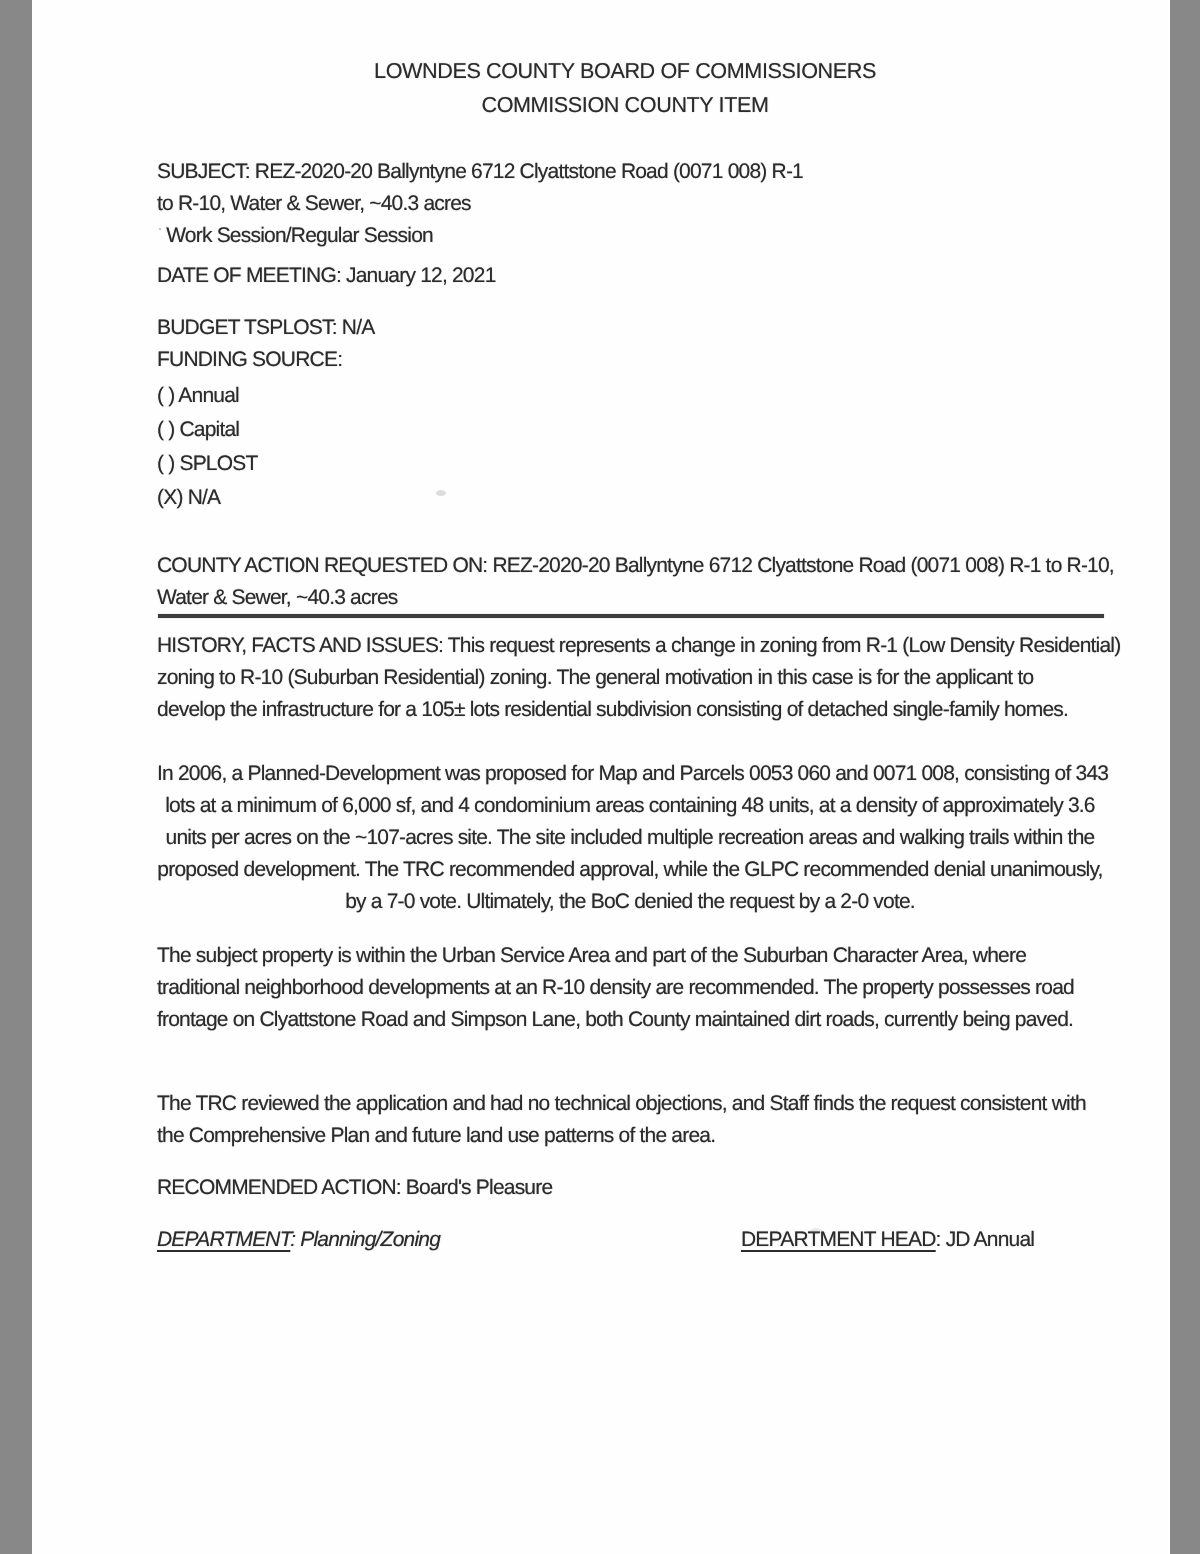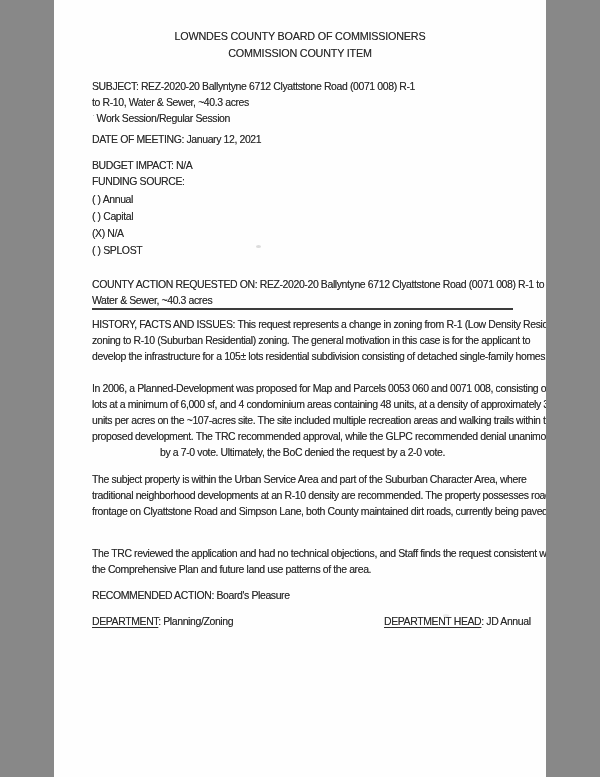--- a/index.html
+++ b/index.html
@@ -1,27 +1,28 @@
 <!DOCTYPE html>
 <html><head>
 <meta charset="utf-8">
 <style>
   html, body { margin: 0; padding: 0; background: #888; }
   .page {
     position: relative;
-    width: 492px;
+    width: 544px;
     height: 777px;
     margin: 0 auto;
     background: #fefefe;
     font-family: "Liberation Sans", sans-serif;
     font-size: 10.5px;
     letter-spacing: -0.4px;
     color: #2b2b2b;
     text-shadow: 0 0 0.5px rgba(45,45,45,0.55);
     overflow: hidden;
+    padding-left: 25px;
   }
   .doc-title {
     padding-top: 28px;
     text-align: center;
     font-size: 10.8px;
     letter-spacing: -0.2px;
     line-height: 17px;
   }
   .body-col { margin: 0 33px 0 38px; }
   .line, .para, .block { line-height: 16px; white-space: nowrap; }
@@ -53,21 +54,21 @@
   }
   .para-1 { margin-top: 6px; }
   .para-2 { margin-top: 16px; text-align: center; }
   .para-3 { margin-top: 11px; }
   .para-4 { margin-top: 26px; }
   .options-row { margin-top: 12px; display: flex; }
   .options-label { flex: 0 0 50px; line-height: 16px; white-space: nowrap; }
   .options-items .line { line-height: 16.4px; }
   .recommended-line { margin-top: 10px; }
   .dept-row { margin-top: 12px; display: flex; }
-  .dept-left { flex: 0 0 292px; white-space: nowrap; }
+  .dept-left { flex: 0 0 292px; white-space: nowrap; font-style: italic; }
   .dept-right { white-space: nowrap; }
   .u { text-decoration: underline; text-underline-offset: 2px; text-decoration-thickness: 1px; }
   .speck {
     position: absolute;
     background: rgba(120,120,120,0.25);
     border-radius: 50%;
   }
   .speck-1 { left: 202px; top: 245px; width: 5px; height: 3px; }
   .speck-2 { left: 389px; top: 614px; width: 6px; height: 3px; background: rgba(130,130,130,0.16); }
 </style>
@@ -82,28 +83,28 @@
   </header>
 
   <div class="body-col">
 
     <div class="block subject">SUBJECT: REZ-2020-20 Ballyntyne 6712 Clyattstone Road (0071 008) R-1<br>to R-10, Water &amp; Sewer, ~40.3 acres</div>
 
     <div class="session-line">Work Session/Regular Session</div>
 
     <div class="block date-line">DATE OF MEETING: January 12, 2021</div>
 
-    <div class="block budget-line">BUDGET IMPACT: N/A</div>
+    <div class="block budget-line">BUDGET TSPLOST: N/A</div>
     <div class="block">FUNDING SOURCE:</div>
 
     <div class="funding-list">
       <div class="line">( ) Annual</div>
       <div class="line">( ) Capital</div>
+      <div class="line">( ) SPLOST</div>
       <div class="line">(X) N/A</div>
-      <div class="line">( ) SPLOST</div>
     </div>
 
     <div class="block county-action">COUNTY ACTION REQUESTED ON: REZ-2020-20 Ballyntyne 6712 Clyattstone Road (0071 008) R-1 to R-10,<br>Water &amp; Sewer, ~40.3 acres</div>
 
     <div class="rule"></div>
 
     <div class="para para-1">HISTORY, FACTS AND ISSUES: This request represents a change in zoning from R-1 (Low Density Residential)<br>zoning to R-10 (Suburban Residential) zoning. The general motivation in this case is for the applicant to<br>develop the infrastructure for a 105± lots residential subdivision consisting of detached single-family homes.</div>
     <div class="para para-2">In 2006, a Planned-Development was proposed for Map and Parcels 0053 060 and 0071 008, consisting of 343<br>lots at a minimum of 6,000 sf, and 4 condominium areas containing 48 units, at a density of approximately 3.6<br>units per acres on the ~107-acres site. The site included multiple recreation areas and walking trails within the<br>proposed development. The TRC recommended approval, while the GLPC recommended denial unanimously,<br>by a 7-0 vote. Ultimately, the BoC denied the request by a 2-0 vote.</div>
     <div class="para para-3">The subject property is within the Urban Service Area and part of the Suburban Character Area, where<br>traditional neighborhood developments at an R-10 density are recommended. The property possesses road<br>frontage on Clyattstone Road and Simpson Lane, both County maintained dirt roads, currently being paved.</div>
     <div class="para para-4">The TRC reviewed the application and had no technical objections, and Staff finds the request consistent with<br>the Comprehensive Plan and future land use patterns of the area.</div>

